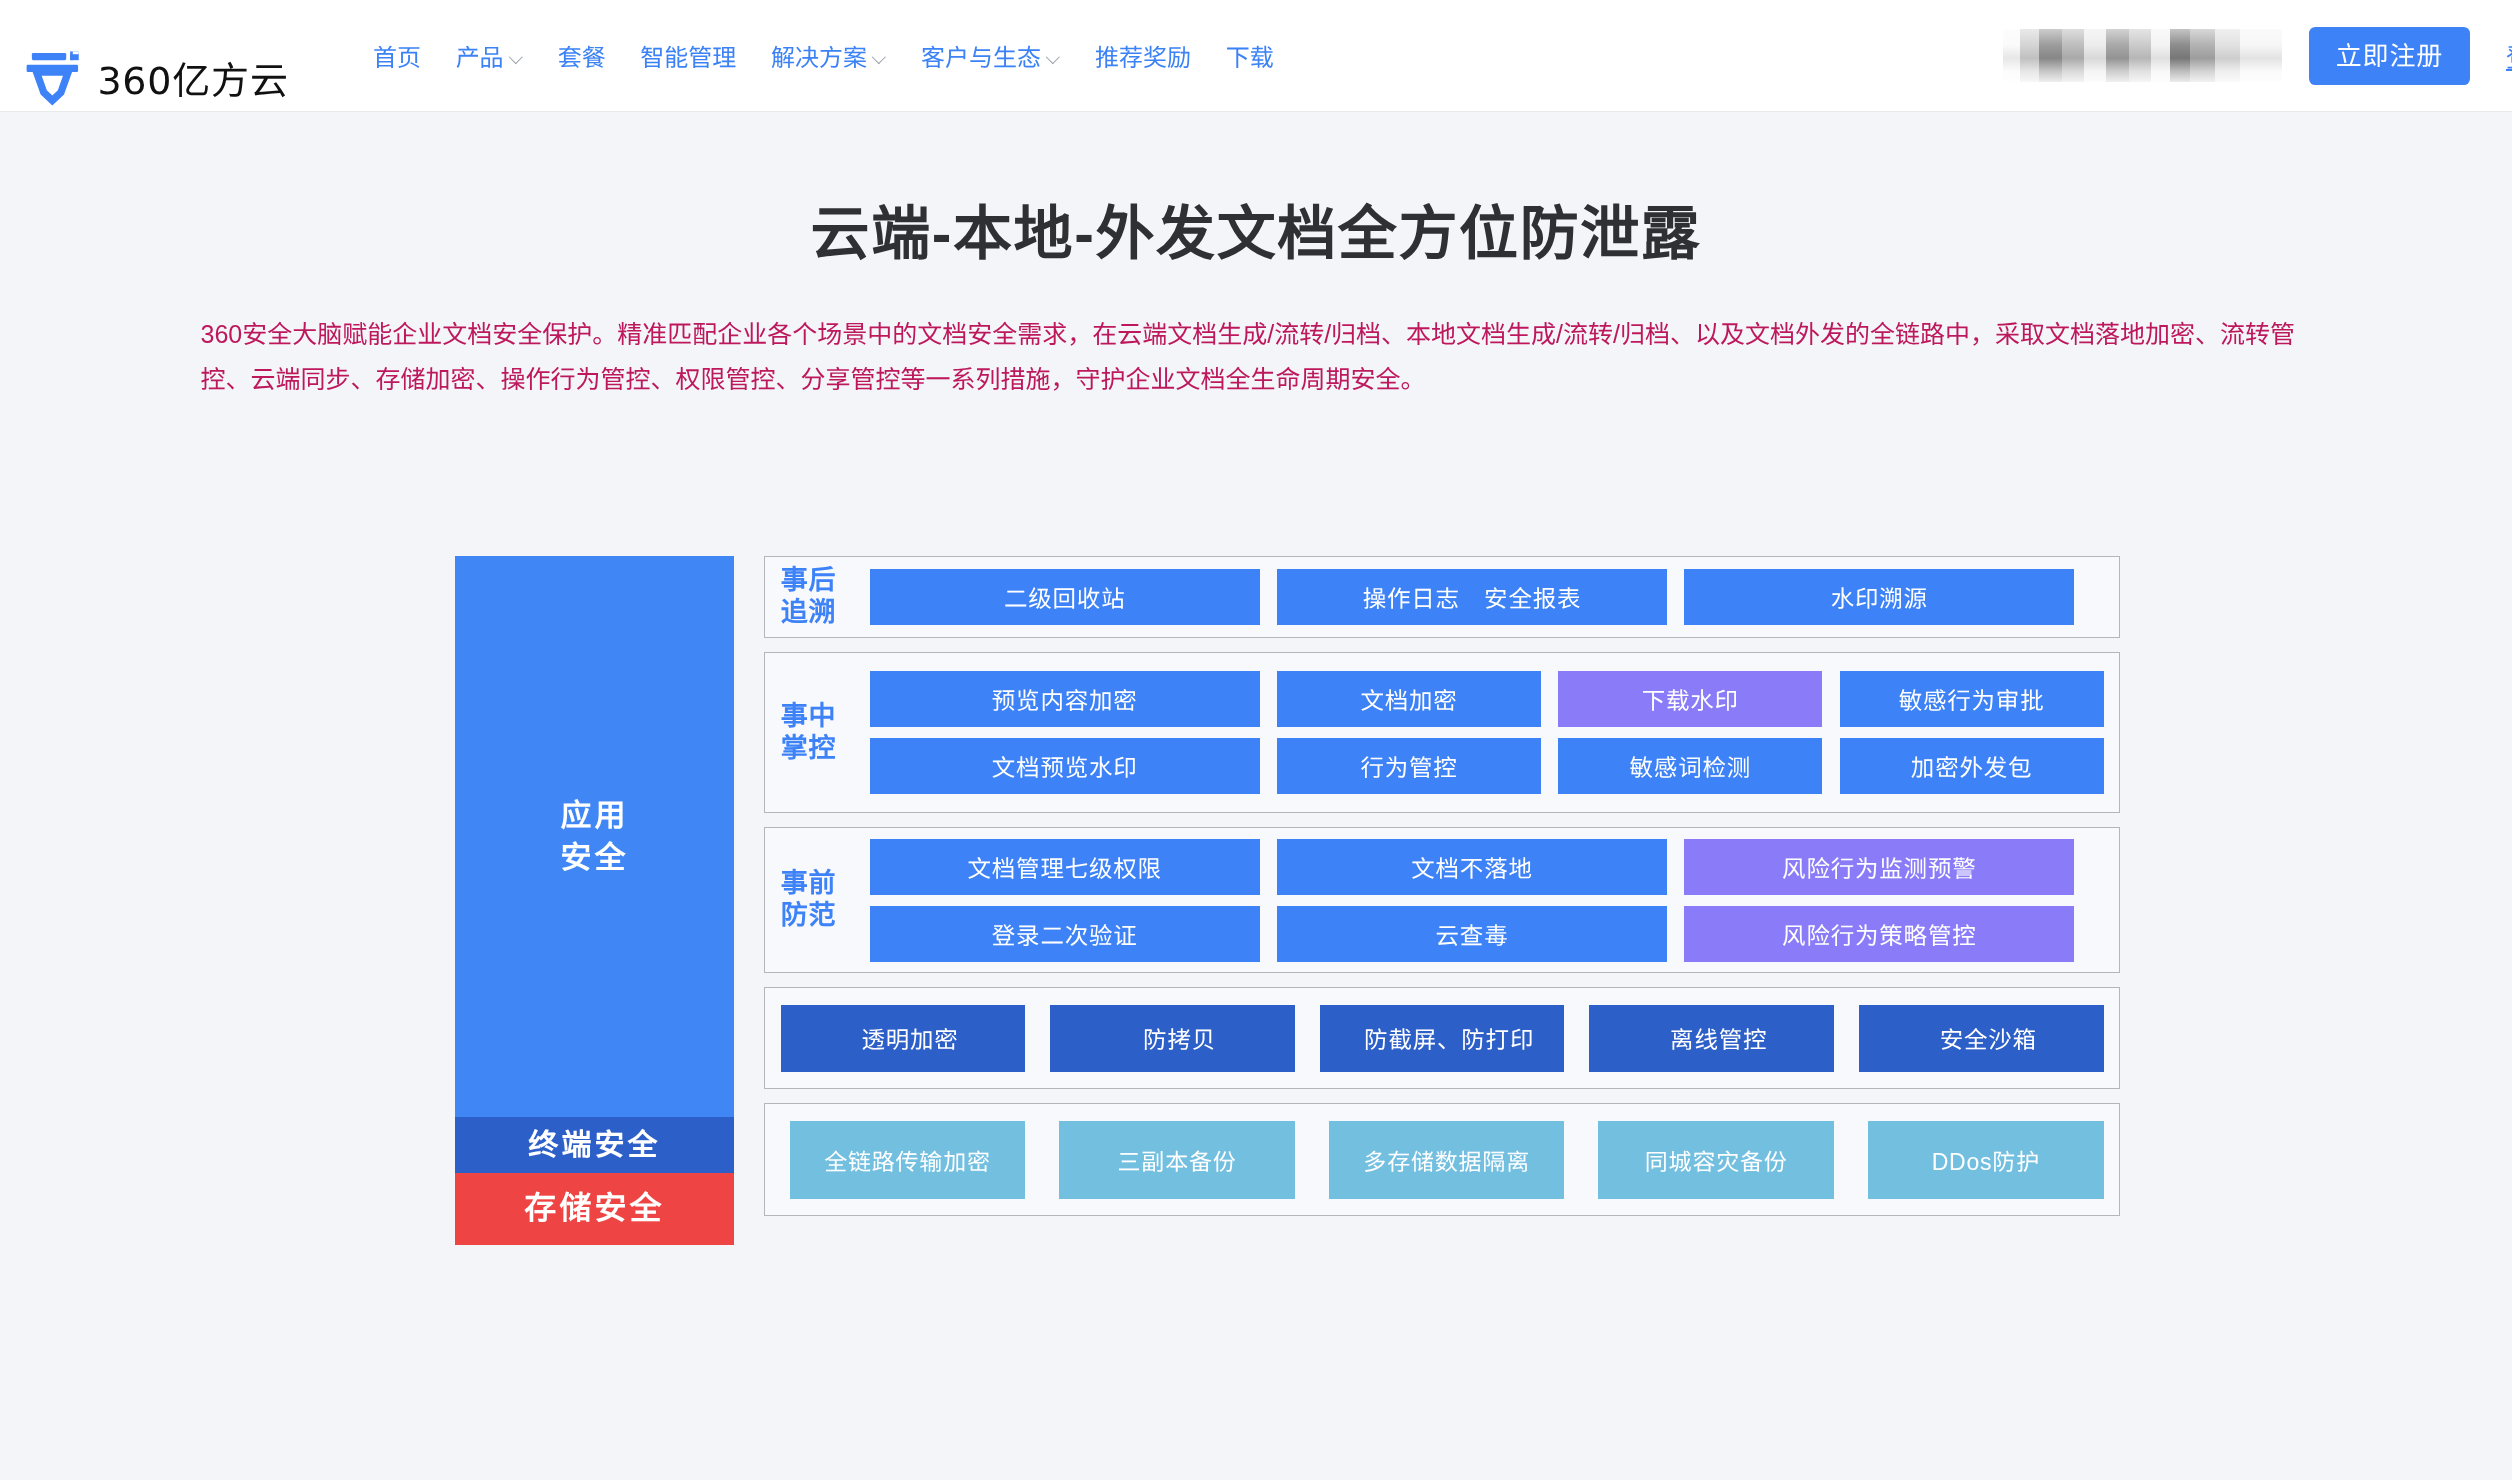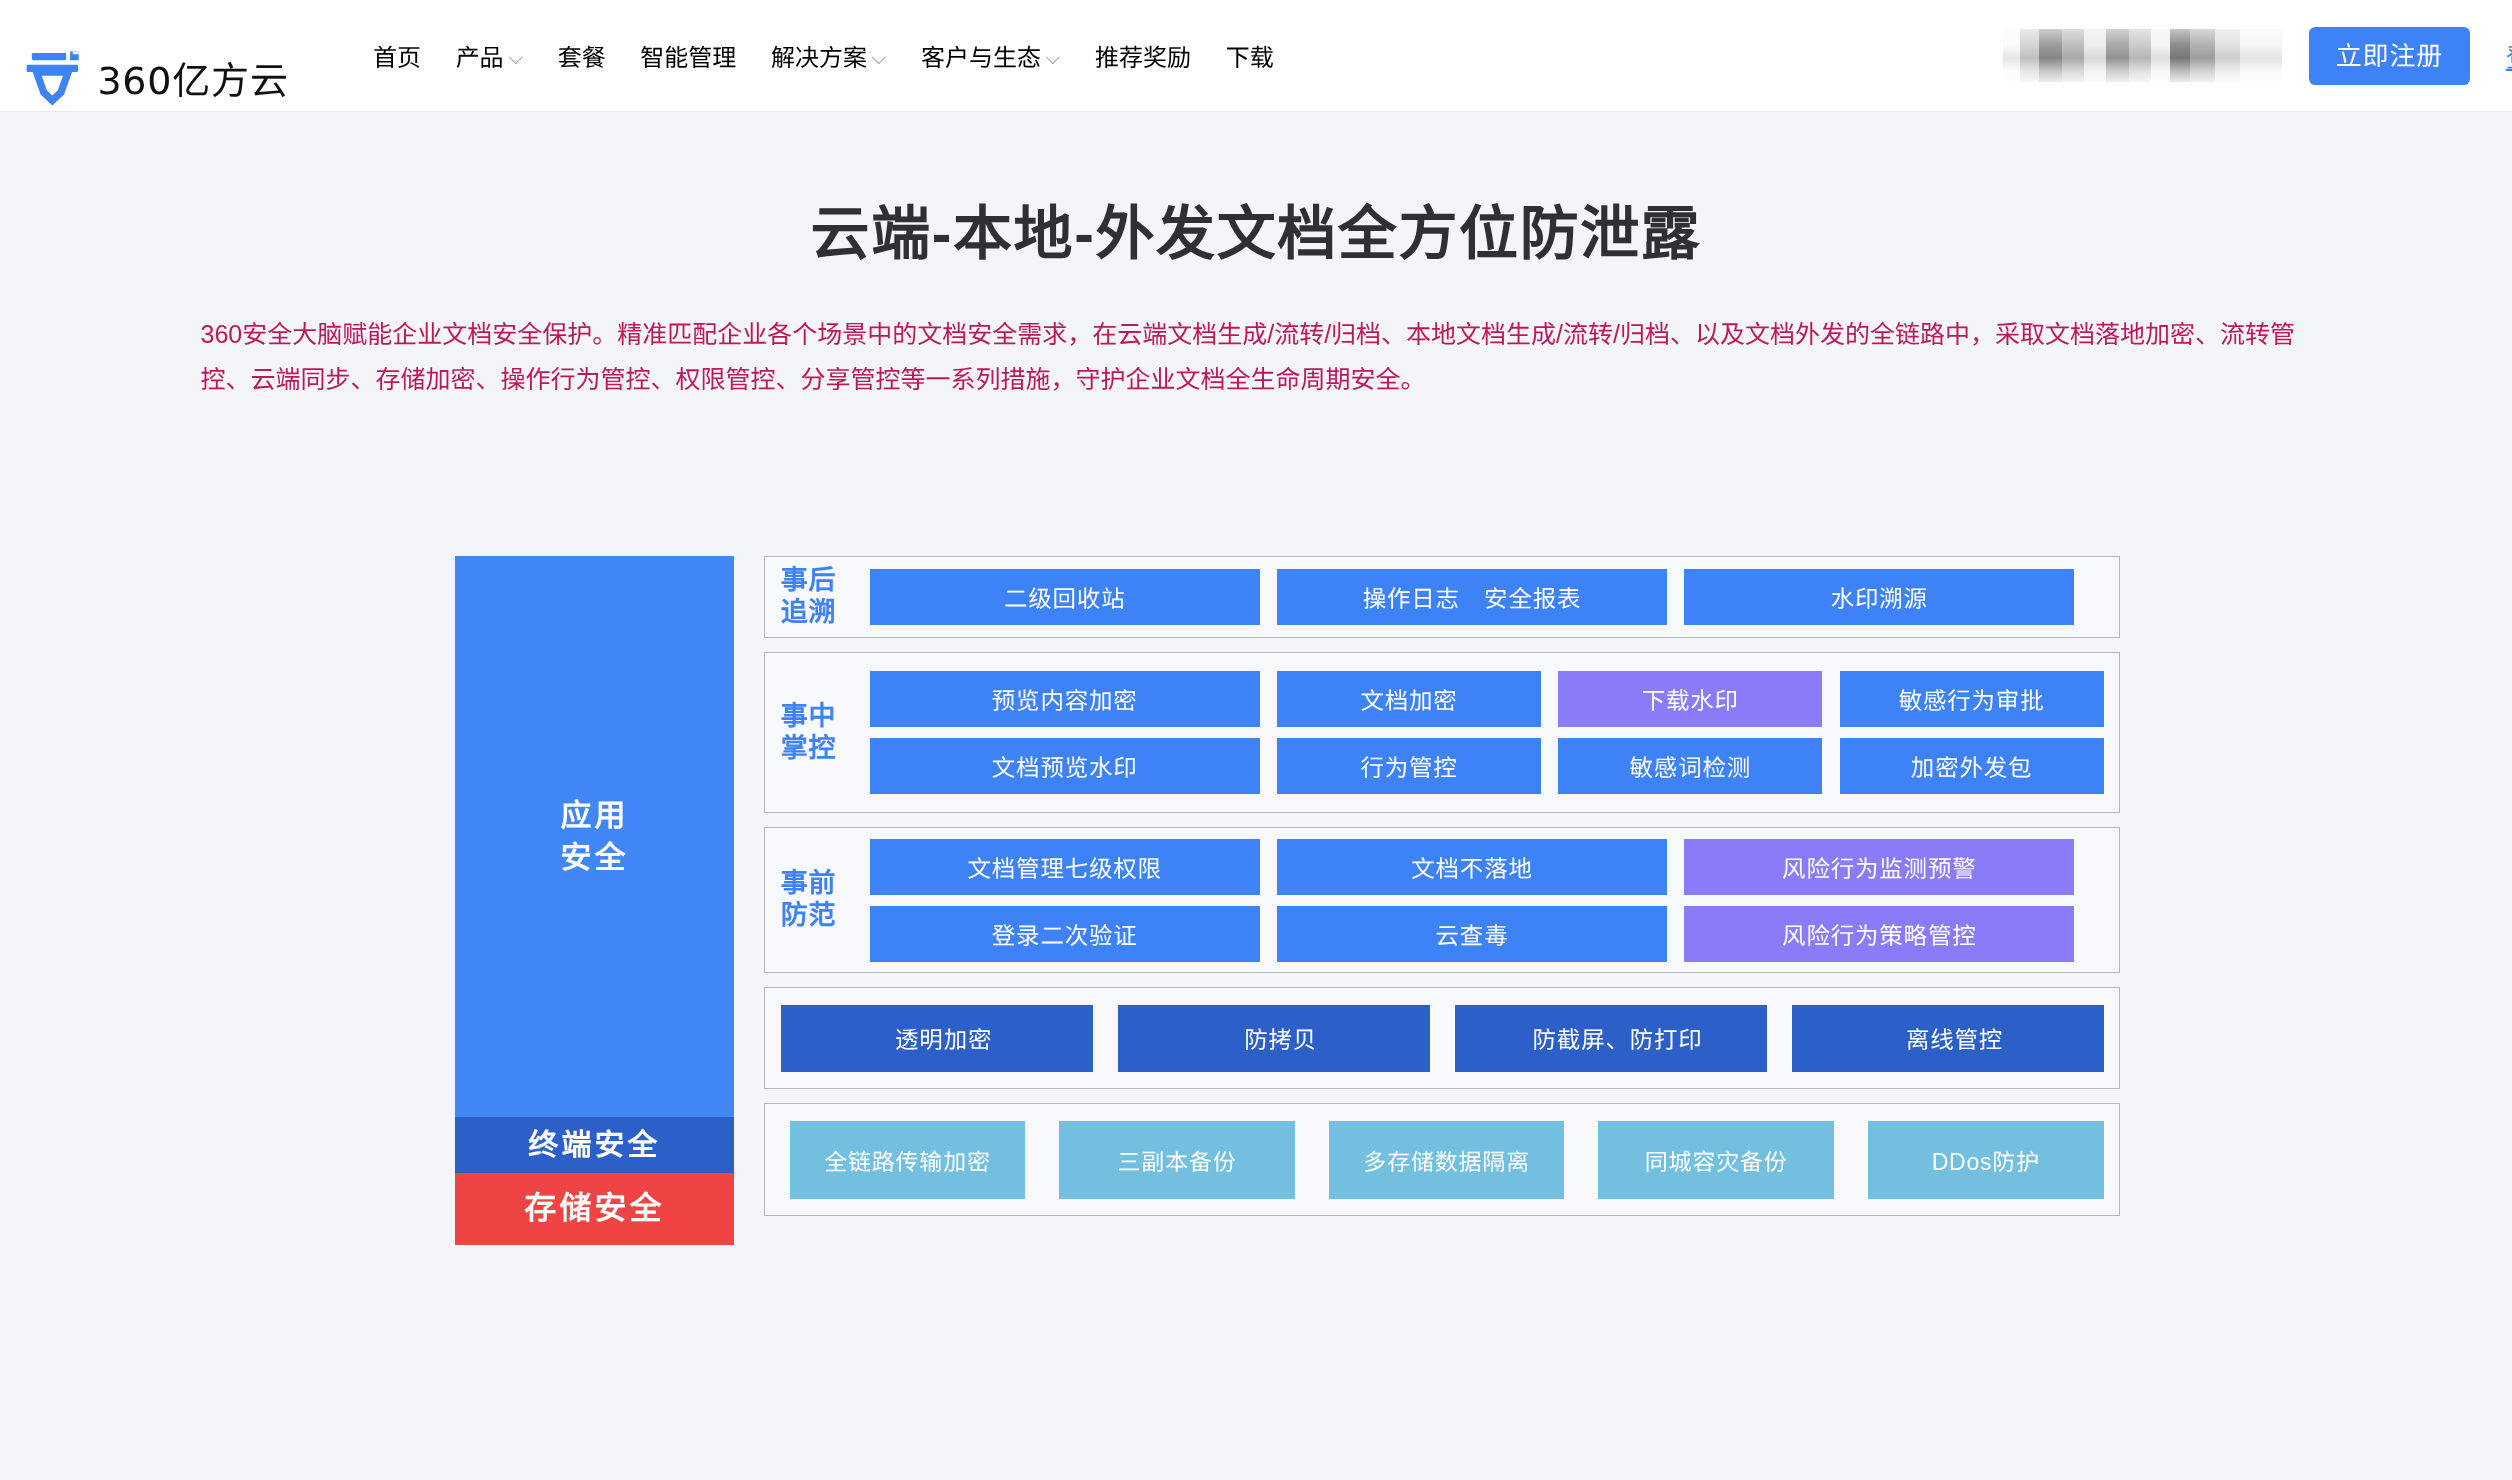--- a/index.html
+++ b/index.html
@@ -32,21 +32,21 @@
     color:#111; white-space:nowrap;
     font-family:"DejaVu Sans",sans-serif;
   }
   .nav{
     display:flex; align-items:center;
     margin-left:67px; height:100%;
   }
   .nav-item{
     display:flex; align-items:center; gap:5.5px;
     padding:0 17.3px; height:100%;
-    font-size:24px; color:#000000;
+    font-size:24px; color:#3b82f6;
     white-space:nowrap; cursor:pointer;
   }
   .chev{ display:inline-block; width:14px; height:14px; position:relative; top:2.4px; }
   .chev::before{
     content:""; position:absolute; left:1.6px; top:0.8px;
     width:8.6px; height:8.6px;
     border-right:1.6px solid #9aa0a8; border-bottom:1.6px solid #9aa0a8;
     transform:rotate(45deg);
   }
   .header-right{
@@ -321,20 +321,21 @@
         </div>
       </div>
 
       <div class="panel panel-term">
         <div class="rows">
           <div class="row rterm">
             <div class="cell cell-darkblue c">透明加密</div>
             <div class="cell cell-darkblue c">防拷贝</div>
             <div class="cell cell-darkblue c">防截屏、防打印</div>
             <div class="cell cell-darkblue c">离线管控</div>
+            <div class="cell cell-darkblue c">安全沙箱</div>
           </div>
         </div>
       </div>
 
       <div class="panel panel-store">
         <div class="rows">
           <div class="row rstore">
             <div class="cell cell-lightblue c">全链路传输加密</div>
             <div class="cell cell-lightblue c">三副本备份</div>
             <div class="cell cell-lightblue c">多存储数据隔离</div>

